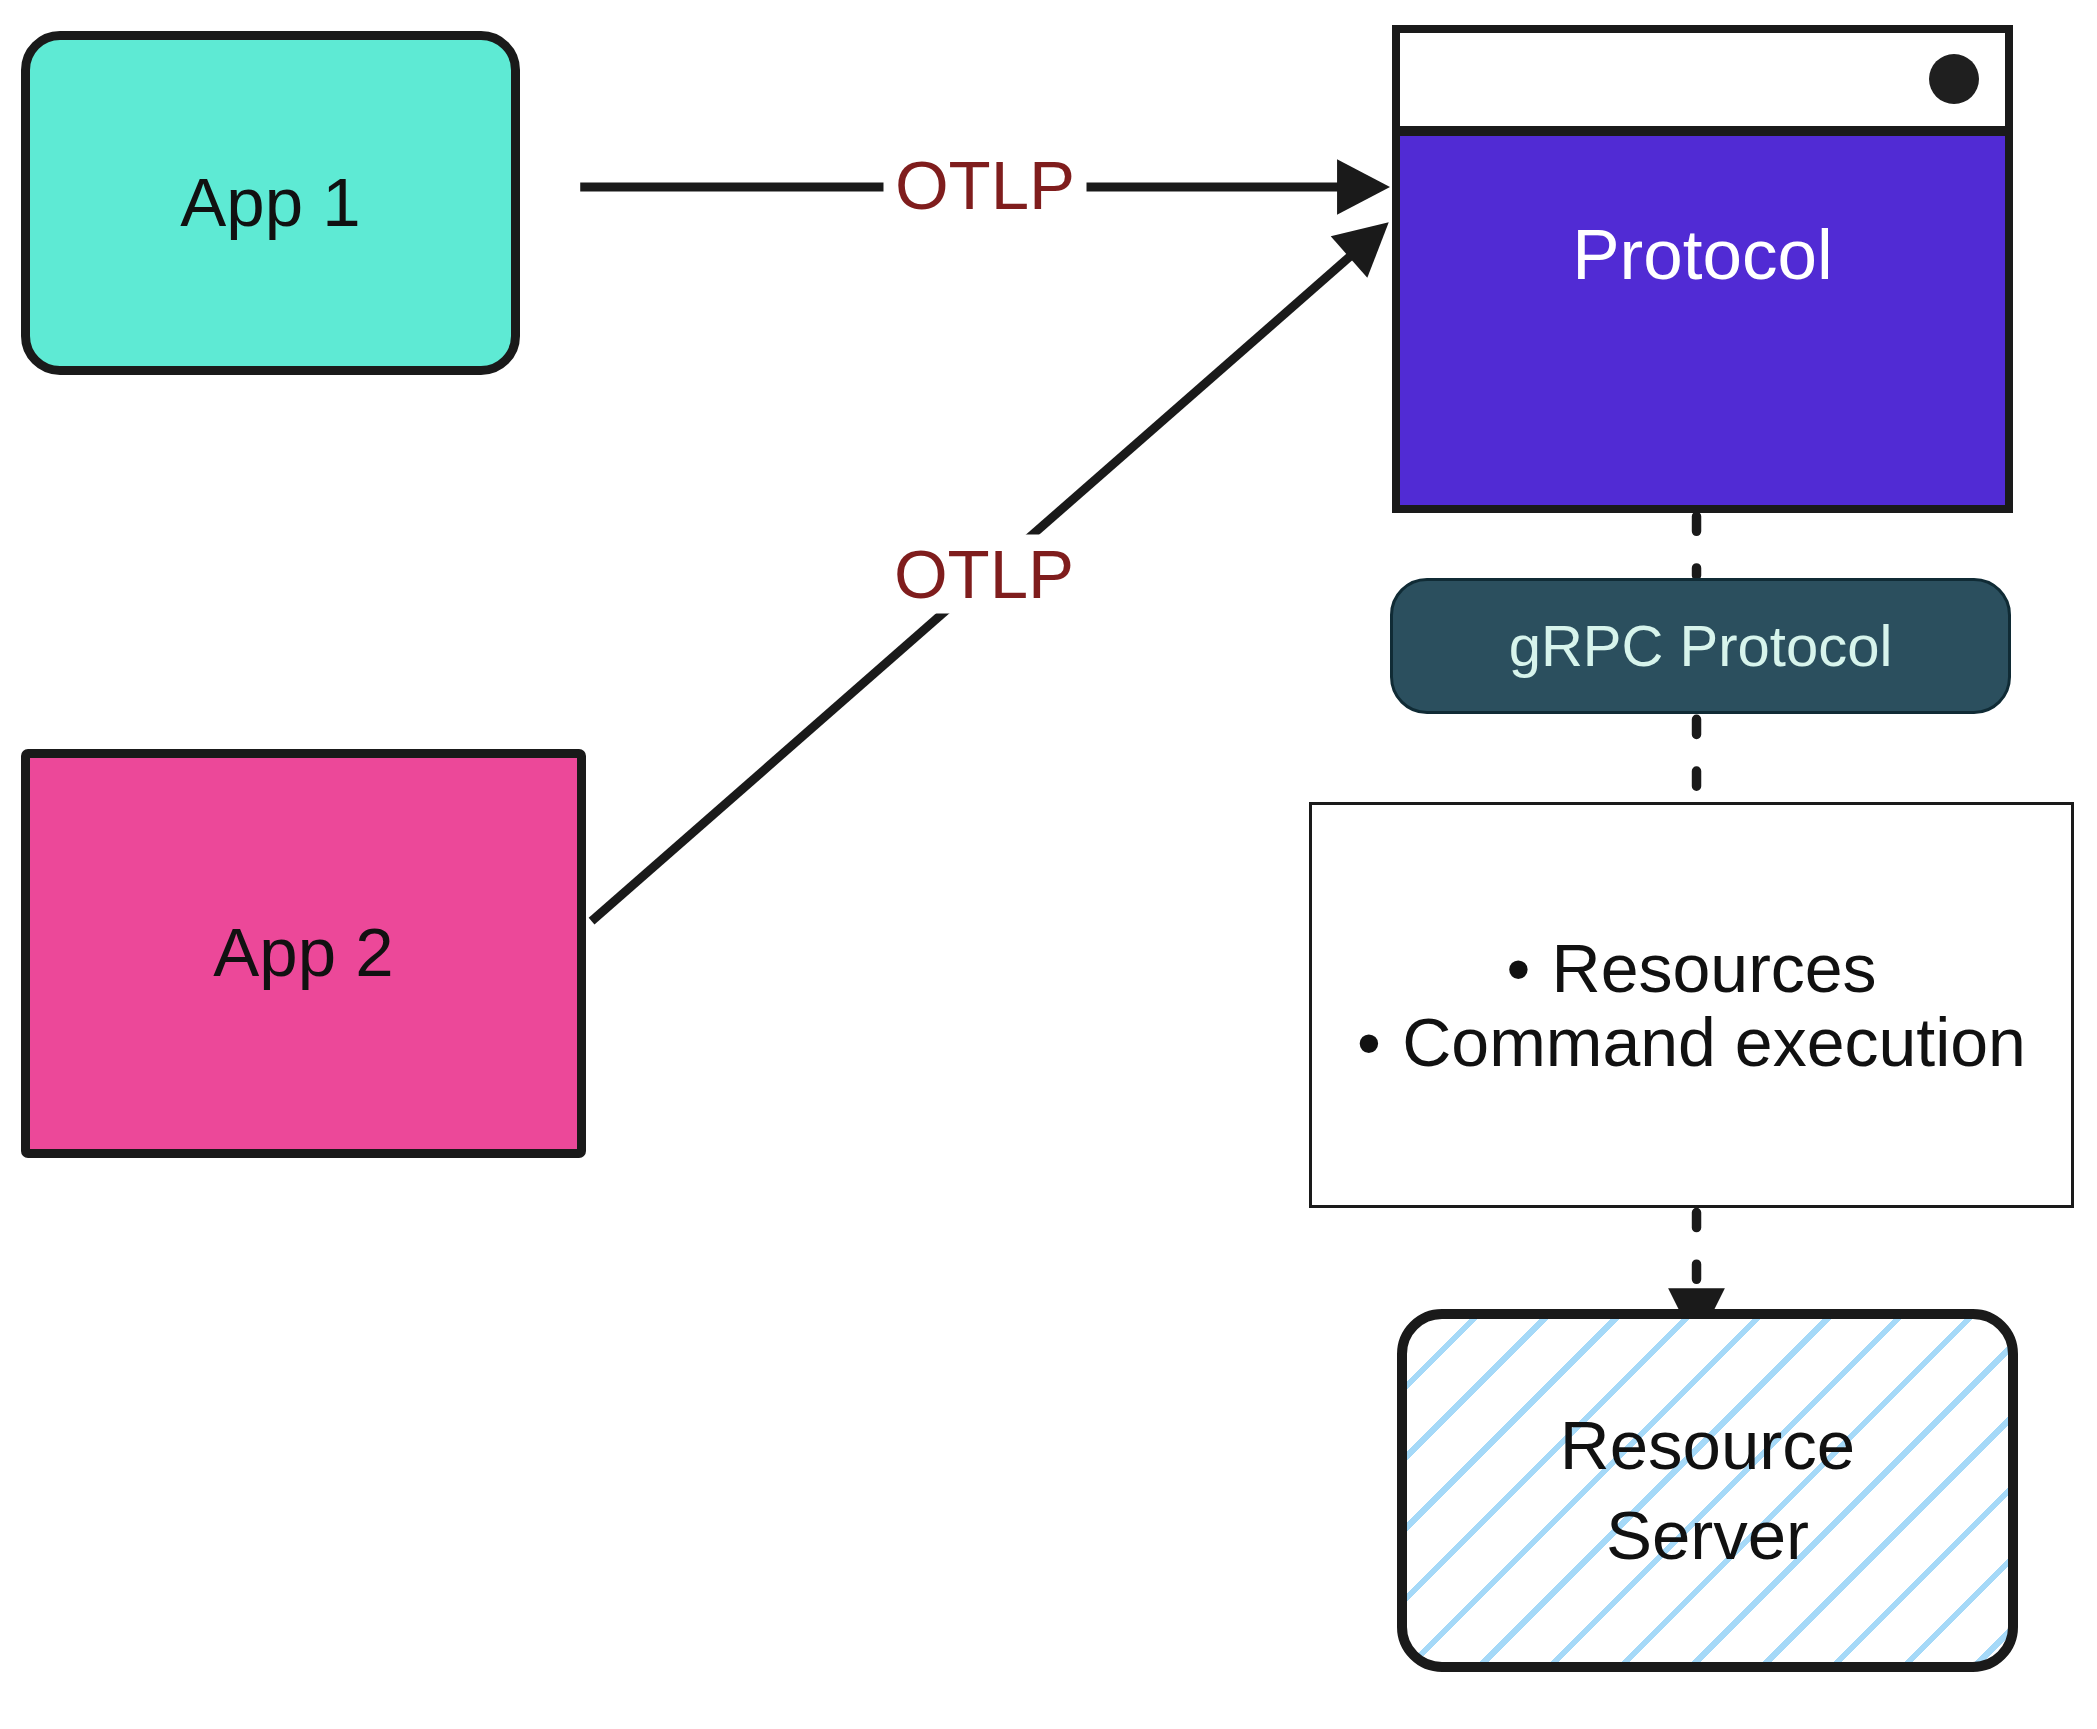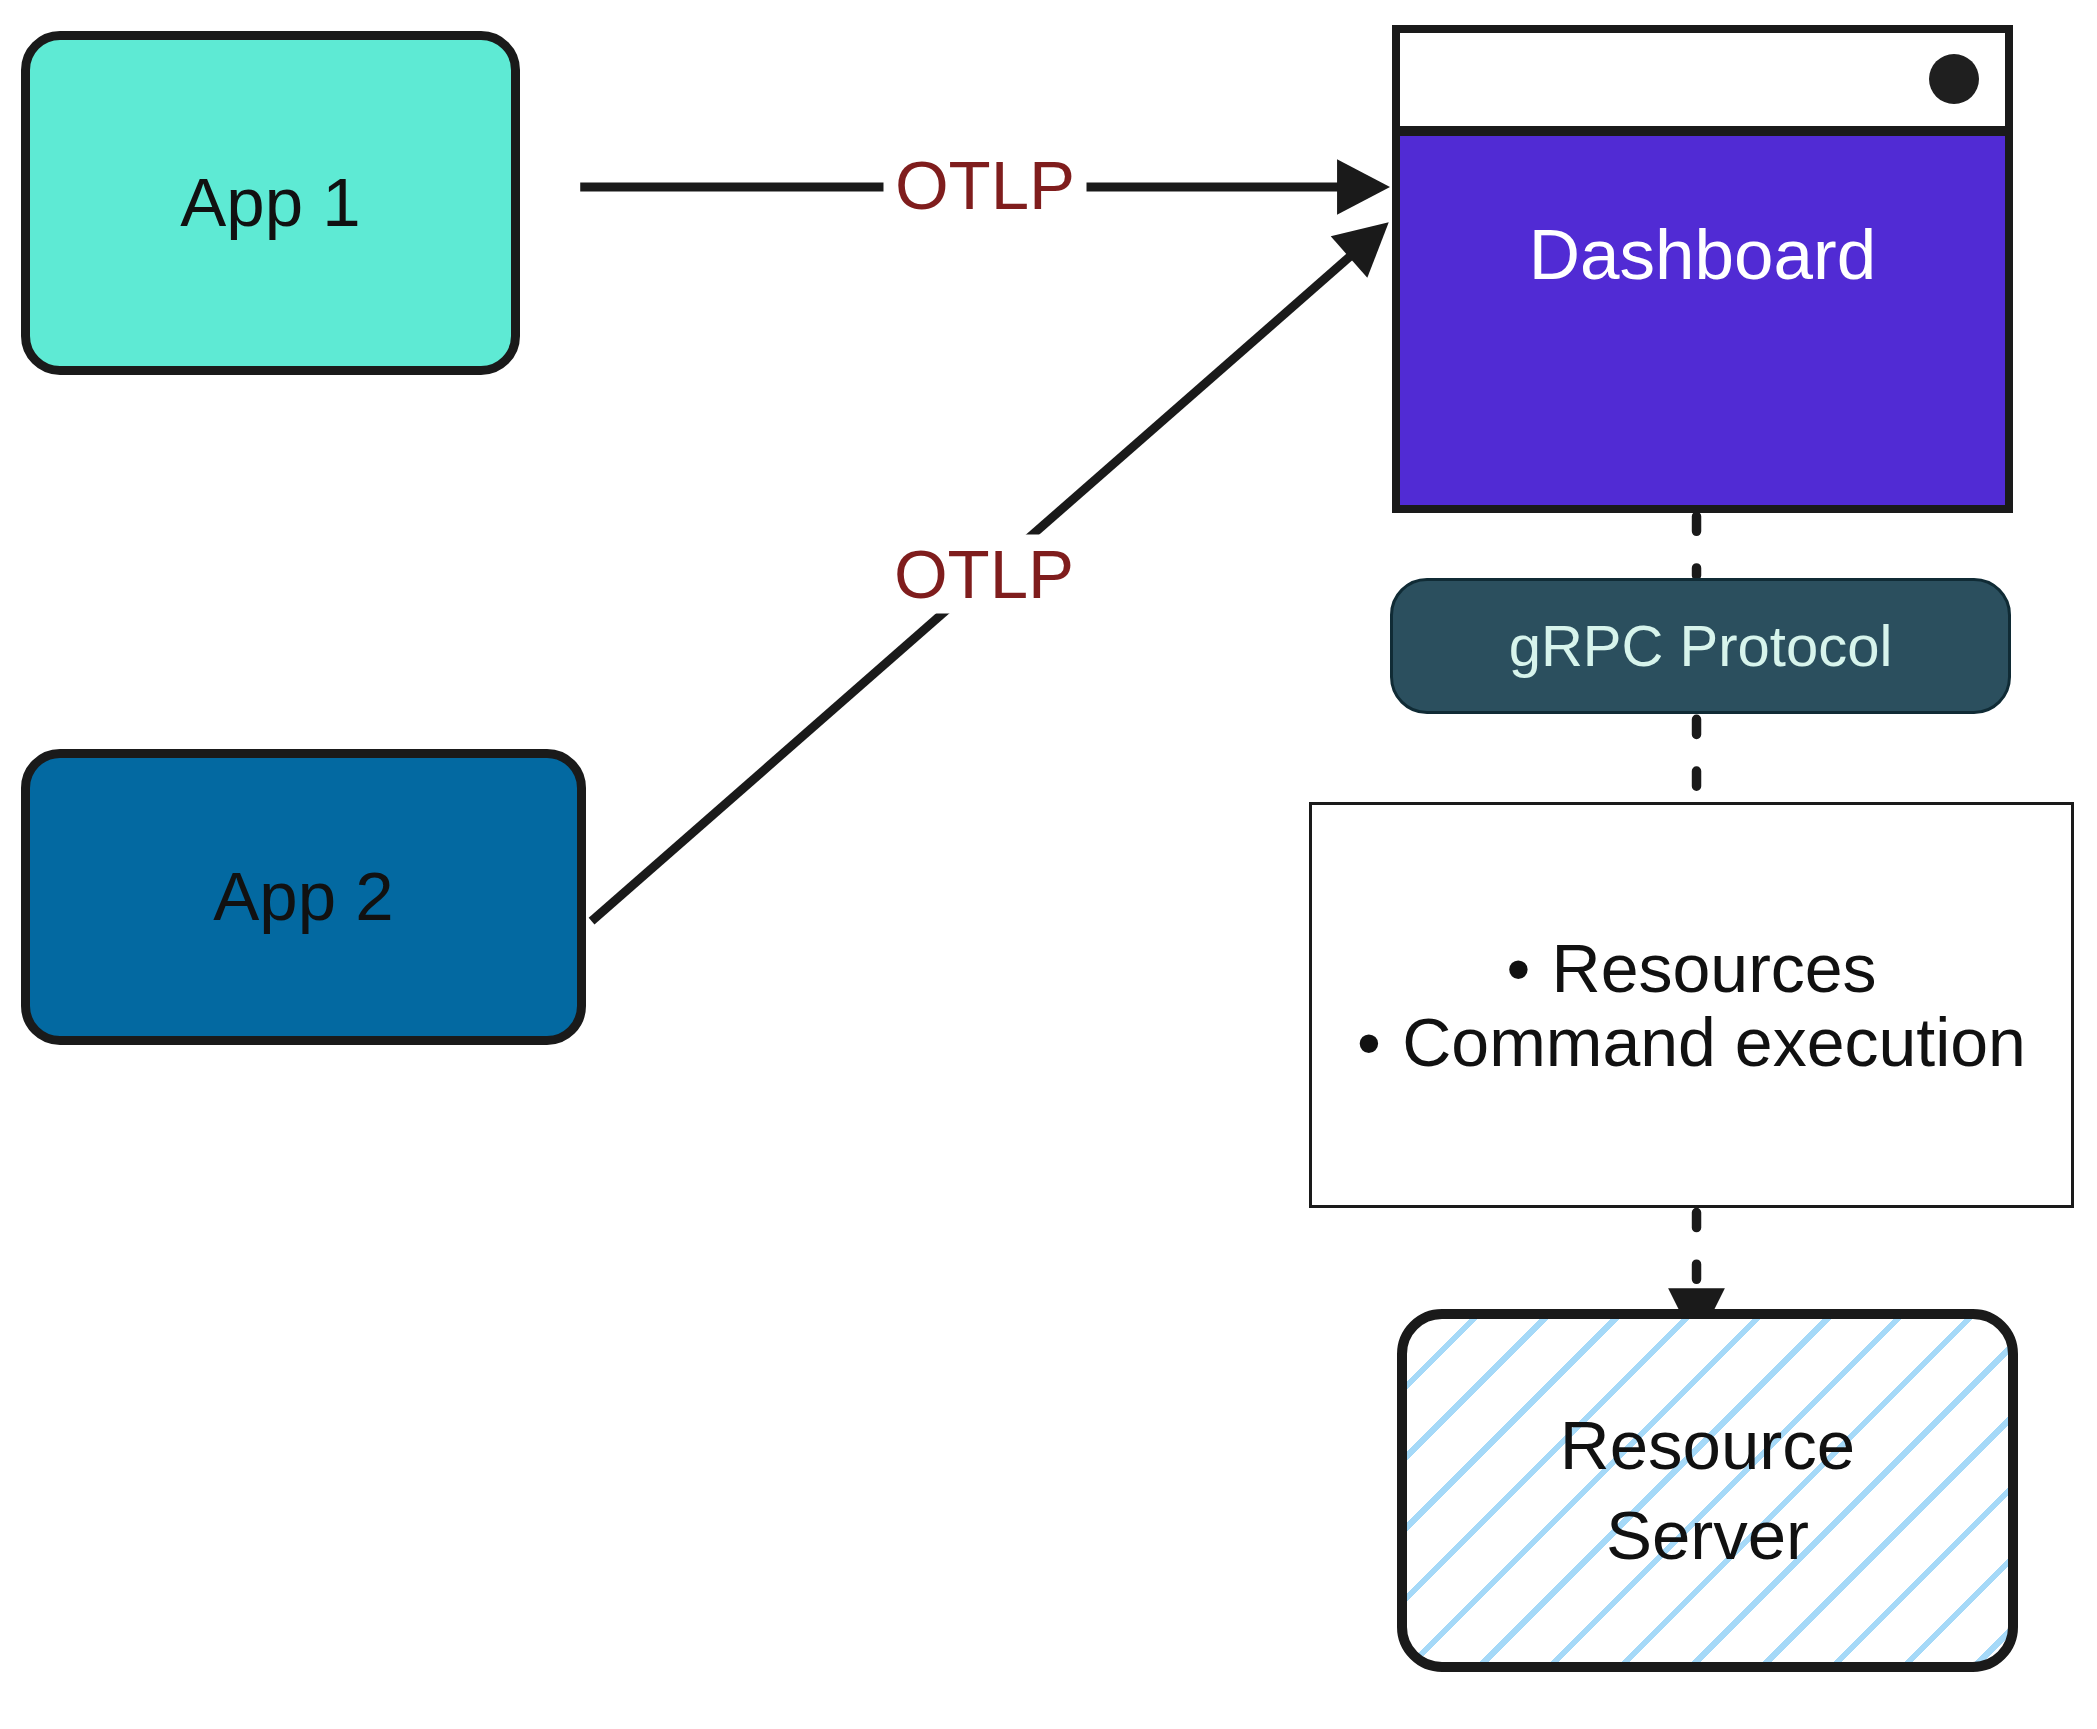--- a/index.html
+++ b/index.html
@@ -50,22 +50,23 @@
     top: 16px;
     width: 499px;
     height: 344px;
     background: #5eead4;
     margin-top: 15px;
   }
   .app2 {
     left: 21px;
     top: 749px;
     width: 565px;
-    height: 296px;
-    background: #0369a1;
+    height: 409px;
+    background: #ec4899;
+    border-radius: 7px;
   }
   
   .dashboard {
     left: 1392px;
     top: 25px;
     width: 621px;
     height: 488px;
     border: 8.2px solid #1a1a1a;
     background: #512bd4;
     display: block;
@@ -213,21 +214,21 @@
 
   <div class="node app-node app2">
     <span class="node-label">App 2</span>
   </div>
 
   <div class="node dashboard">
     <div class="dashboard-titlebar">
       <span class="window-dot"></span>
     </div>
     <div class="dashboard-body">
-      <span class="node-label dashboard-label">Dashboard</span>
+      <span class="node-label dashboard-label">Protocol</span>
     </div>
   </div>
 
   <div class="node grpc">
     <span class="node-label">gRPC Protocol</span>
   </div>
 
   <div class="node features">
     <div class="feature-line">
       <span class="bullet-marker">•</span><span>Resources</span>

